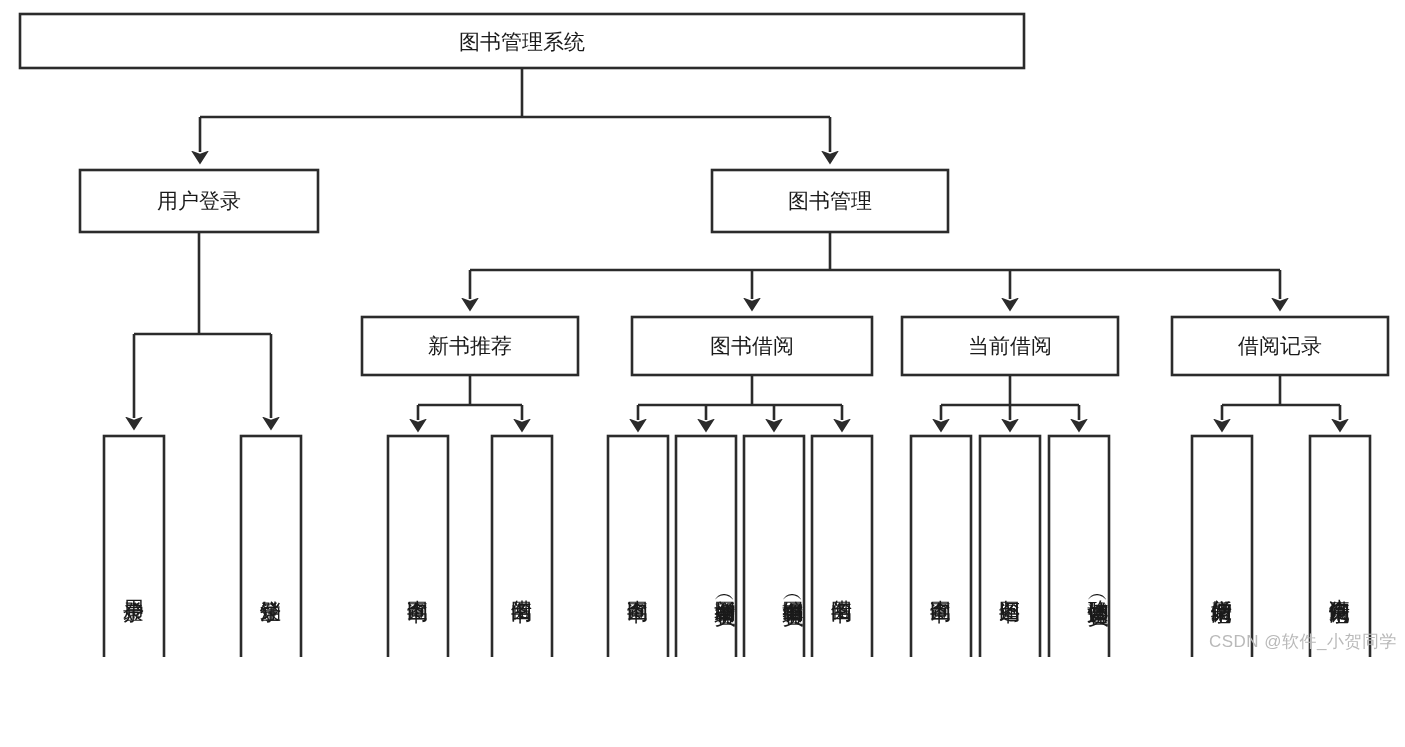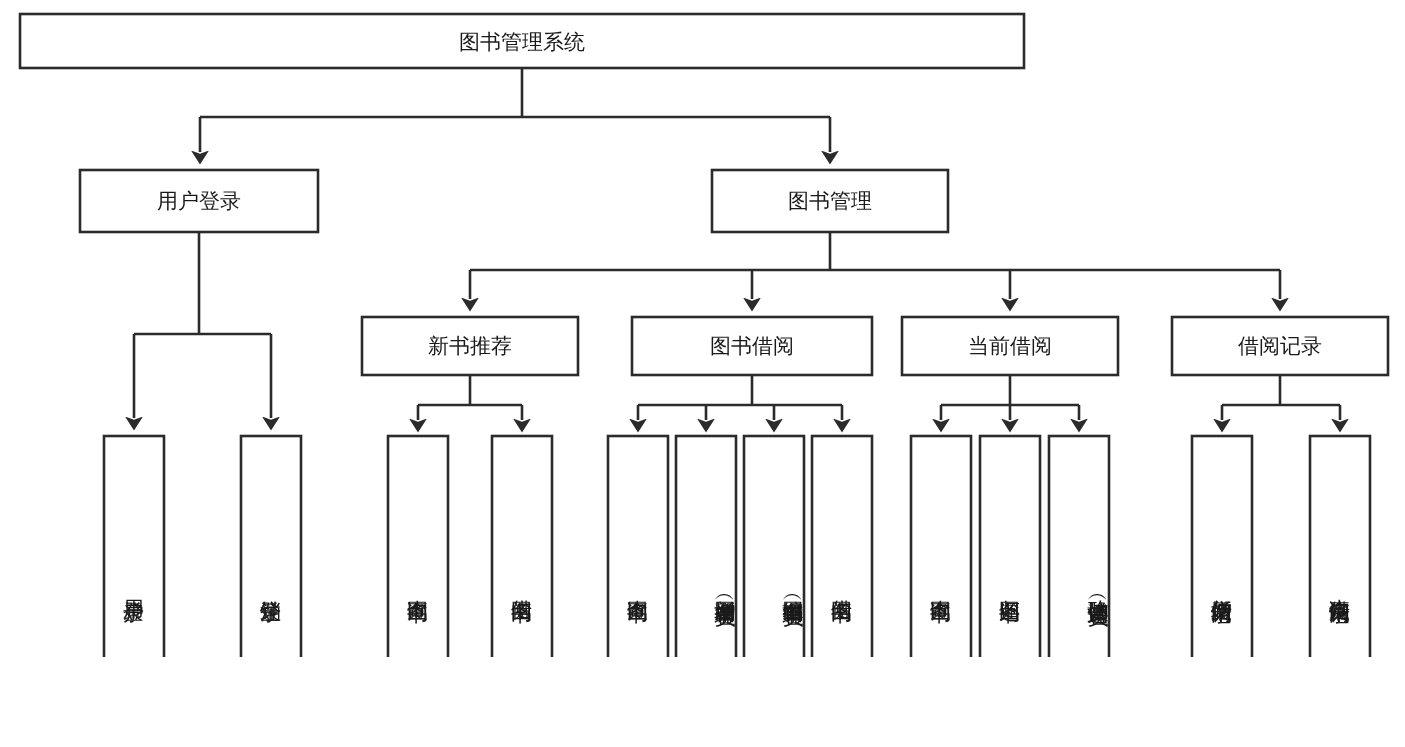--- a/index.html
+++ b/index.html
@@ -199,13 +199,14 @@
   <div class="leaf-label" style="left:744px; top:436px; width:60px; height:297px; align-items:flex-start; padding-top:6px; box-sizing:border-box;">编辑图书（管理员）</div>
   <div class="leaf-label" style="left:812px; top:436px; width:60px; height:297px;">借阅图书</div>
 
   <div class="leaf-label" style="left:911px; top:436px; width:60px; height:297px;">查询图书</div>
   <div class="leaf-label" style="left:980px; top:436px; width:60px; height:297px;">归还图书</div>
   <div class="leaf-label" style="left:1049px; top:436px; width:60px; height:297px; align-items:flex-start; padding-top:6px; box-sizing:border-box;">确认归还（管理员）</div>
 
   <div class="leaf-label" style="left:1192px; top:436px; width:60px; height:297px;">新增借阅记录</div>
   <div class="leaf-label" style="left:1310px; top:436px; width:60px; height:297px;">查询借阅记录</div>
 
+  <div class="watermark">CSDN @软件_小贺同学</div>
 </div>
 
 </body></html>

